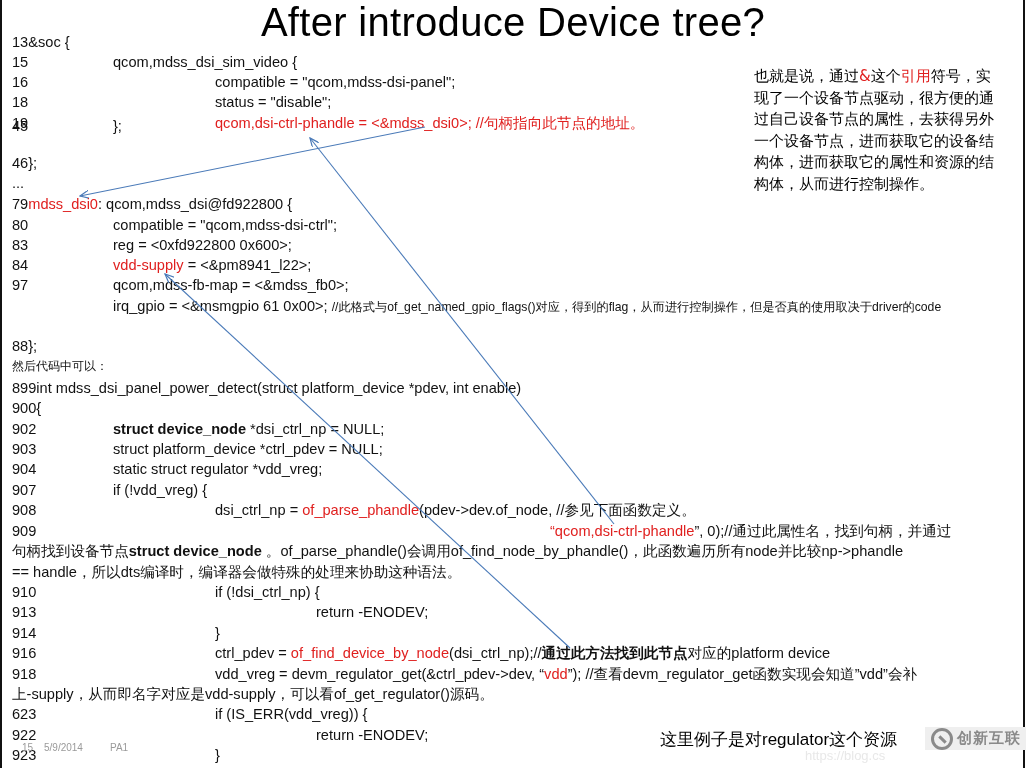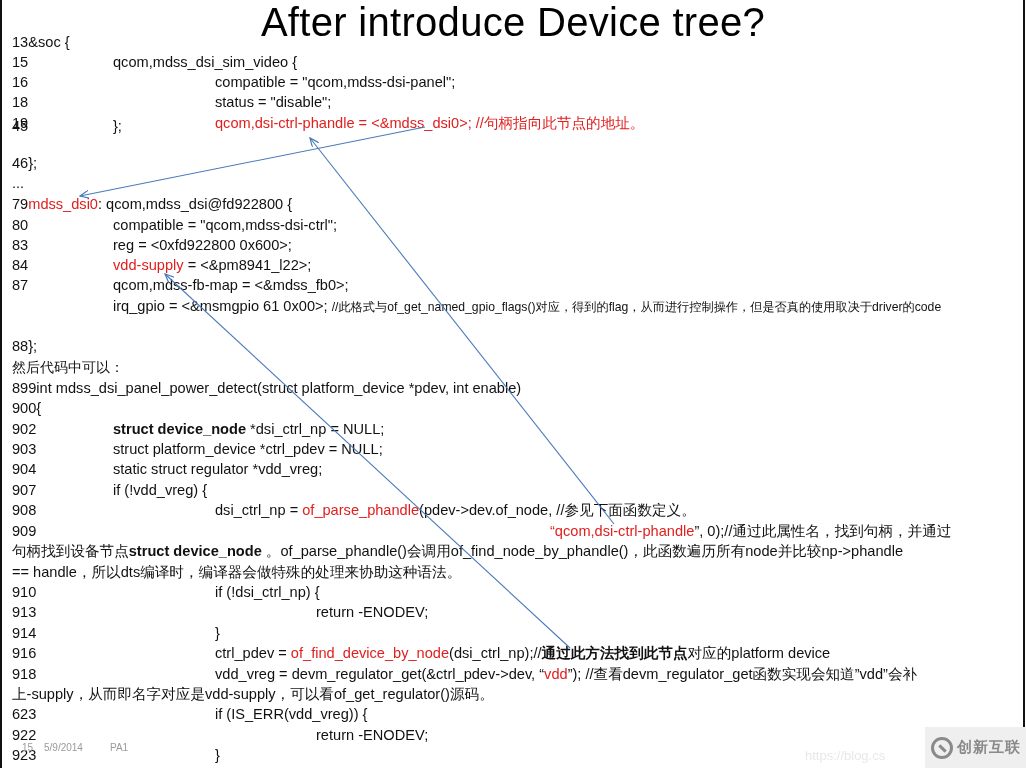--- a/index.html
+++ b/index.html
@@ -9,21 +9,21 @@
   .edge-right { position: absolute; right: 1px; top: 0; width: 2px; height: 768px; background: #111; }
   .title { position: absolute; left: 0; width: 1026px; top: -2px; text-align: center; font-size: 40px; line-height: 48px; color: #000; letter-spacing: 0.3px; }
   .code { position: absolute; left: 12px; top: 32px; width: 1005px; font-size: 14.6px; }
   .ln { position: absolute; left: 0; white-space: nowrap; height: 20px; line-height: 20px; }
   .red { color: #e0201f; }
   .bold { font-weight: bold; }
   .small { font-size: 12.2px; }
   .note { position: absolute; left: 754px; top: 66px; width: 250px; font-size: 15px; line-height: 21.5px; font-family: "DejaVu Sans", sans-serif; color: #000; }
   .bottom-note { position: absolute; left: 660px; top: 728px; font-size: 17px; white-space: nowrap; color: #000; }
   .footer { position: absolute; top: 742px; font-size: 10px; color: #9a9a9a; }
-  .watermark { position: absolute; left: 925px; top: 727px; width: 101px; height: 41px; background: #efefef; display: flex; align-items: center; }
+  .watermark { position: absolute; left: 925px; top: 727px; width: 101px; height: 23px; background: #efefef; display: flex; align-items: center; }
   .wm-logo { width: 22px; height: 22px; border-radius: 50%; border: 3px solid #8a8a8a; margin-left: 6px; position: relative; box-sizing: border-box; }
   .wm-logo::after { content: ""; position: absolute; left: 4px; top: 7px; width: 9px; height: 3px; background: #8a8a8a; transform: rotate(45deg); }
   .wm-text { font-size: 15px; color: #8a8a8a; margin-left: 4px; font-weight: bold; letter-spacing: 1px; }
   .wm-url { position: absolute; left: 805px; top: 748px; font-size: 13px; color: #e8e8e8; }
   svg.arrows { position: absolute; left: 0; top: 0; pointer-events: none; }
 </style>
 </head>
 <body>
 
 <div class="slide">
@@ -40,25 +40,25 @@
     <div class="ln" style="top:60px"><span>18</span><span style="position:absolute;left:203px">status = "disable";</span></div>
     <div class="ln" style="top:81px"><span>19</span><span class="red" style="position:absolute;left:203px">qcom,dsi-ctrl-phandle = &lt;&amp;mdss_dsi0&gt;; //句柄指向此节点的地址。</span></div>
     <div class="ln" style="top:84px"><span>45</span><span style="position:absolute;left:101px">};</span></div>
     <div class="ln" style="top:121px">46};</div>
     <div class="ln" style="top:141px">...</div>
 
     <div class="ln" style="top:162px"><span>79</span><span class="red">mdss_dsi0</span><span>: qcom,mdss_dsi@fd922800 {</span></div>
     <div class="ln" style="top:183px"><span>80</span><span style="position:absolute;left:101px">compatible = "qcom,mdss-dsi-ctrl";</span></div>
     <div class="ln" style="top:203px"><span>83</span><span style="position:absolute;left:101px">reg = &lt;0xfd922800 0x600&gt;;</span></div>
     <div class="ln" style="top:223px"><span>84</span><span style="position:absolute;left:101px"><span class="red">vdd-supply</span><span> = &lt;&amp;pm8941_l22&gt;;</span></span></div>
-    <div class="ln" style="top:243px"><span>87</span><span style="position:absolute;left:101px">qcom,mdss-fb-map = &lt;&amp;mdss_fb0&gt;;</span></div>
+    <div class="ln" style="top:243px"><span>97</span><span style="position:absolute;left:101px">qcom,mdss-fb-map = &lt;&amp;mdss_fb0&gt;;</span></div>
     <div class="ln" style="top:264px;left:101px"><span>irq_gpio = &lt;&amp;msmgpio 61 0x00&gt;; </span><span class="small">//此格式与of_get_named_gpio_flags()对应，得到的flag，从而进行控制操作，但是否真的使用取决于driver的code</span></div>
 
     <div class="ln" style="top:304px">88};</div>
-    <div class="ln" style="top:325px;font-family:Liberation Sans, sans-serif;font-size:14px">然后代码中可以：</div>
+    <div class="ln" style="top:325px;font-family:Liberation Mono, monospace;font-size:12px">然后代码中可以：</div>
     <div class="ln" style="top:346px">899int mdss_dsi_panel_power_detect(struct platform_device *pdev, int enable)</div>
     <div class="ln" style="top:366px">900{</div>
 
     <div class="ln" style="top:387px"><span>902</span><span style="position:absolute;left:101px"><span class="bold">struct device_node</span><span> *dsi_ctrl_np = NULL;</span></span></div>
     <div class="ln" style="top:407px"><span>903</span><span style="position:absolute;left:101px">struct platform_device *ctrl_pdev = NULL;</span></div>
     <div class="ln" style="top:427px"><span>904</span><span style="position:absolute;left:101px">static struct regulator *vdd_vreg;</span></div>
     <div class="ln" style="top:448px"><span>907</span><span style="position:absolute;left:101px">if (!vdd_vreg) {</span></div>
     <div class="ln" style="top:468px"><span>908</span><span style="position:absolute;left:203px"><span>dsi_ctrl_np = </span><span class="red">of_parse_phandle</span><span>(pdev-&gt;dev.of_node,    //参见下面函数定义。</span></span></div>
     <div class="ln" style="top:489px"><span>909</span><span style="position:absolute;left:538px"><span class="red">“qcom,dsi-ctrl-phandle</span><span>”, 0);//通过此属性名，找到句柄，并通过</span></span></div>
     <div class="ln" style="top:509px"><span>句柄找到设备节点</span><span class="bold">struct device_node</span><span> 。of_parse_phandle()会调用of_find_node_by_phandle()，此函数遍历所有node并比较np-&gt;phandle</span></div>
@@ -68,21 +68,23 @@
     <div class="ln" style="top:570px"><span>913</span><span style="position:absolute;left:304px">return -ENODEV;</span></div>
     <div class="ln" style="top:591px"><span>914</span><span style="position:absolute;left:203px">}</span></div>
     <div class="ln" style="top:611px"><span>916</span><span style="position:absolute;left:203px"><span>ctrl_pdev = </span><span class="red">of_find_device_by_node</span><span>(dsi_ctrl_np);//</span><span class="bold">通过此方法找到此节点</span><span>对应的platform device</span></span></div>
     <div class="ln" style="top:632px"><span>918</span><span style="position:absolute;left:203px"><span>vdd_vreg = devm_regulator_get(&amp;ctrl_pdev-&gt;dev, “</span><span class="red">vdd</span><span>”); //查看devm_regulator_get函数实现会知道”vdd”会补</span></span></div>
     <div class="ln" style="top:652px">上-supply，从而即名字对应是vdd-supply，可以看of_get_regulator()源码。</div>
     <div class="ln" style="top:672px"><span>623</span><span style="position:absolute;left:203px">if (IS_ERR(vdd_vreg)) {</span></div>
     <div class="ln" style="top:693px"><span>922</span><span style="position:absolute;left:304px">return -ENODEV;</span></div>
     <div class="ln" style="top:713px"><span>923</span><span style="position:absolute;left:203px">}</span></div>
   </div>
 
+  <div class="note"><span>也就是说，通过</span><span class="red">&amp;</span><span>这个</span><span class="red">引用</span><span>符号，实现了一个设备节点驱动，很方便的通过自己设备节点的属性，去获得另外一个设备节点，进而获取它的设备结构体，进而获取它的属性和资源的结构体，从而进行控制操作。</span></div>
 
+  <div class="bottom-note">这里例子是对regulator这个资源</div>
 
   <div class="footer" style="left:22px">15</div>
   <div class="footer" style="left:44px">5/9/2014</div>
   <div class="footer" style="left:110px">PA1</div>
 
   <div class="wm-url">https://blog.cs</div>
   <div class="watermark">
     <div class="wm-logo"></div>
     <span class="wm-text">创新互联</span>
   </div>

